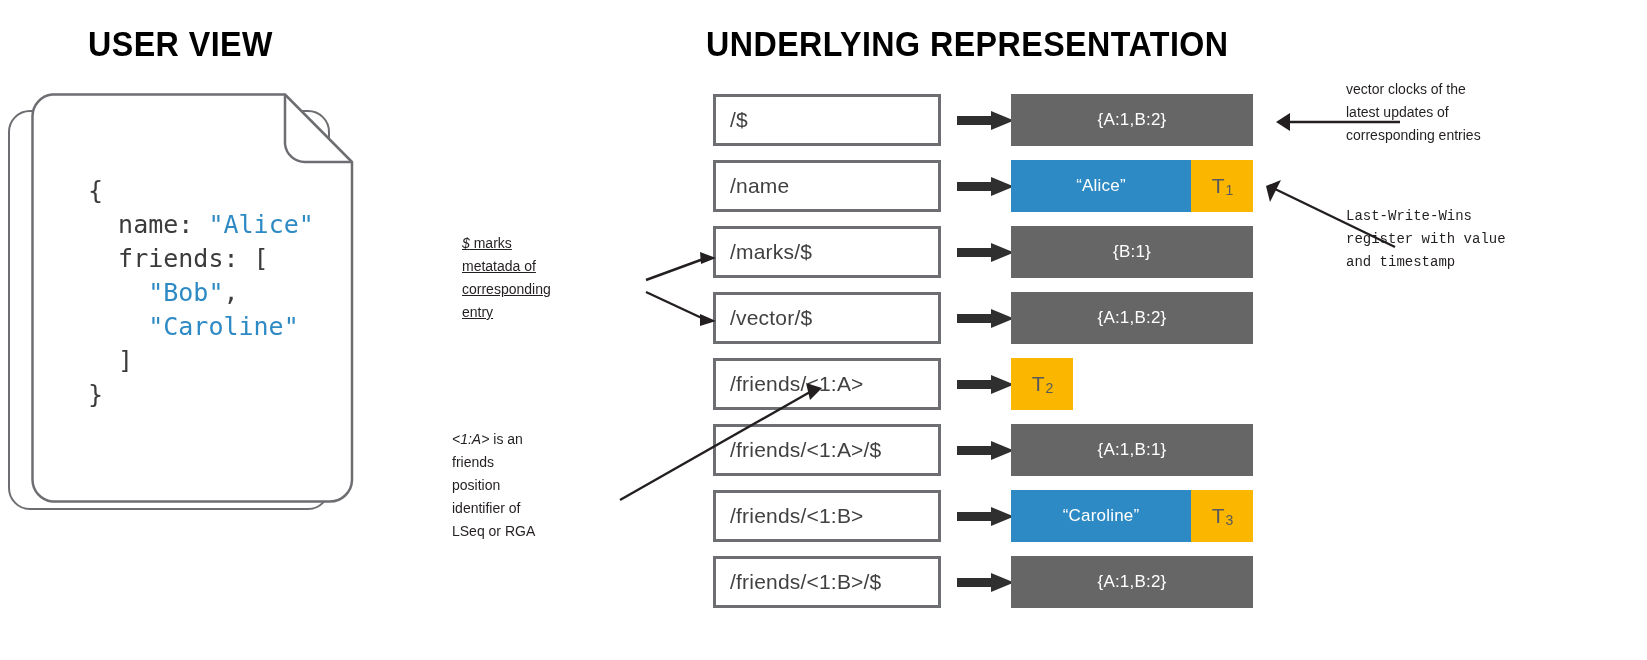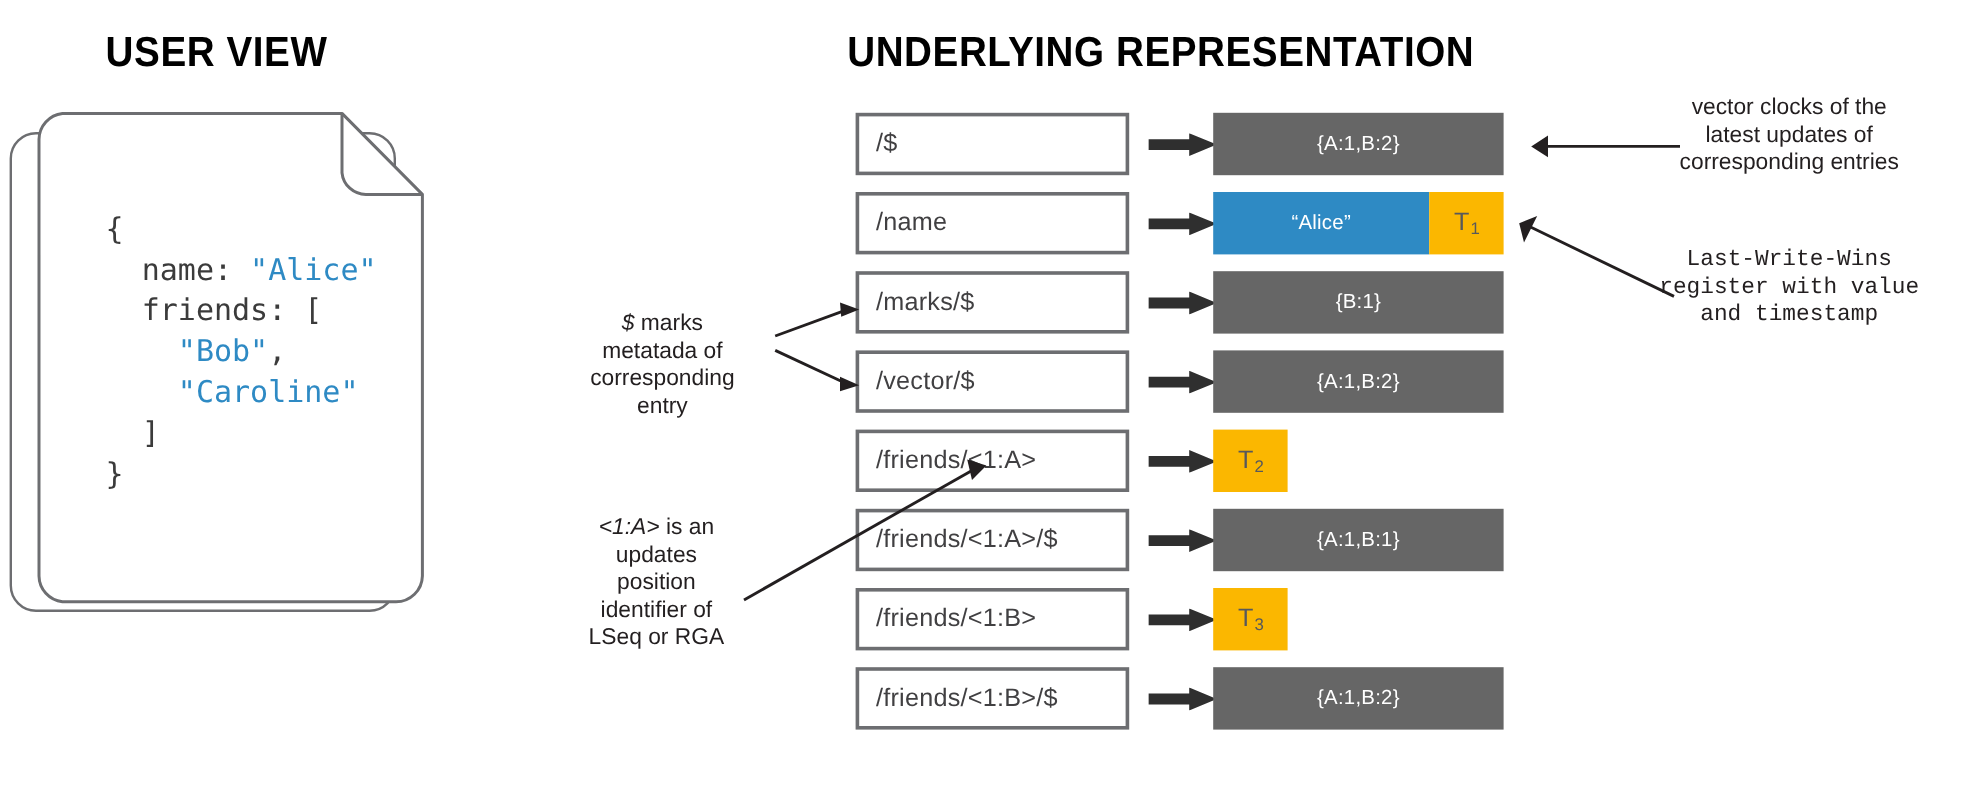--- a/index.html
+++ b/index.html
@@ -105,29 +105,29 @@
     display: flex;
     align-items: center;
     justify-content: center;
     font-size: 21px;
   }
   .val-ts sub { font-size: 14px; vertical-align: baseline; position: relative; top: 4px; left: 1px; }
 
   
   .annot {
     position: absolute;
-    font-size: 19px;
+    font-size: 14px;
     line-height: 23px;
     color: #231f20;
-    text-align: center;
+    text-align: left;
     white-space: pre-line;
   }
   .annot .em { font-style: italic; }
 
-  #annot-dollar { left: 462px; top: 258px; width: 180px; }
+  #annot-dollar { left: 462px; top: 232px; width: 180px; text-decoration: underline; }
   #annot-posid  { left: 452px; top: 428px; width: 190px; }
   #annot-vclock { left: 1346px; top: 78px; width: 290px; }
   #annot-lww    { left: 1346px; top: 205px; width: 290px; font-family: Liberation Mono, monospace; }
 
   
   #connectors { position: absolute; left: 0; top: 0; width: 1647px; height: 660px; pointer-events: none; }
 </style>
 </head>
 <body>
 
@@ -226,20 +226,21 @@
       </div>
     </div>
     <div class="row" style="top: 490px;">
       <div class="path-box">/friends/&lt;1:B&gt;</div>
       <div class="arrow">
         <svg width="58" height="19" viewBox="0 0 58 19" xmlns="http://www.w3.org/2000/svg">
           <path d="M 0,5 L 34,5 L 34,0 L 57,9.5 L 34,19 L 34,14 L 0,14 Z" fill="#2f2f2f"></path>
         </svg>
       </div>
       <div class="value-box lww">
+        <div class="val-main">“Caroline”</div>
         <div class="val-ts">
           <span>T</span>
           <sub>3</sub>
         </div>
       </div>
     </div>
     <div class="row" style="top: 556px;">
       <div class="path-box">/friends/&lt;1:B&gt;/$</div>
       <div class="arrow">
         <svg width="58" height="19" viewBox="0 0 58 19" xmlns="http://www.w3.org/2000/svg">
@@ -276,21 +277,21 @@
     <path d="M 1281,180 l -15,6 4,16 z" fill="#231f20"></path>
   </g>
 </svg>
 
 <div class="annot" id="annot-dollar"><span class="em">$</span><span> marks
 metatada of
 corresponding
 entry</span></div>
 
 <div class="annot" id="annot-posid"><span class="em">&lt;1:A&gt;</span><span> is an
-updates
+friends
 position
 identifier of
 LSeq or RGA</span></div>
 
 <div class="annot" id="annot-vclock">vector clocks of the
 latest updates of
 corresponding entries</div>
 
 <div class="annot" id="annot-lww">Last-Write-Wins
 register with value

